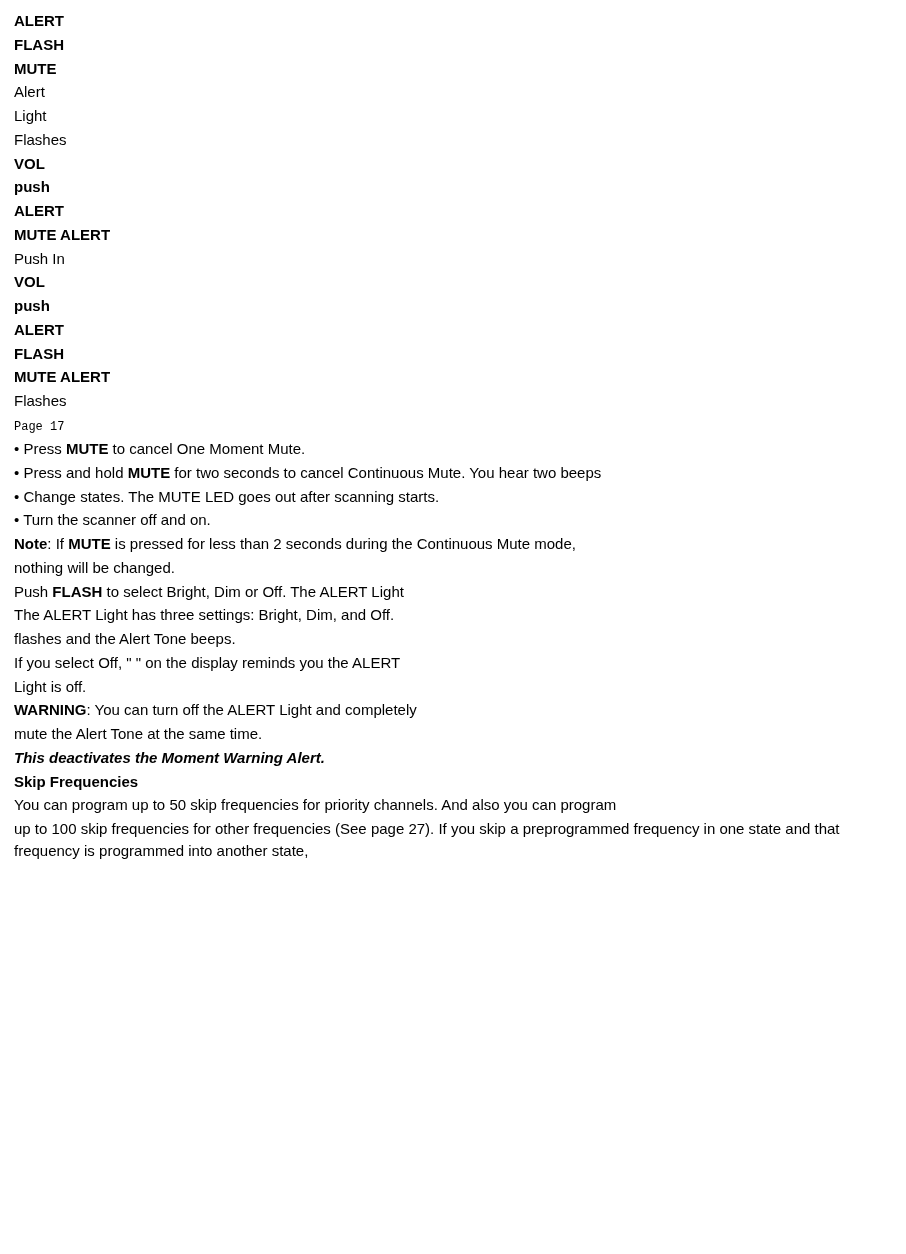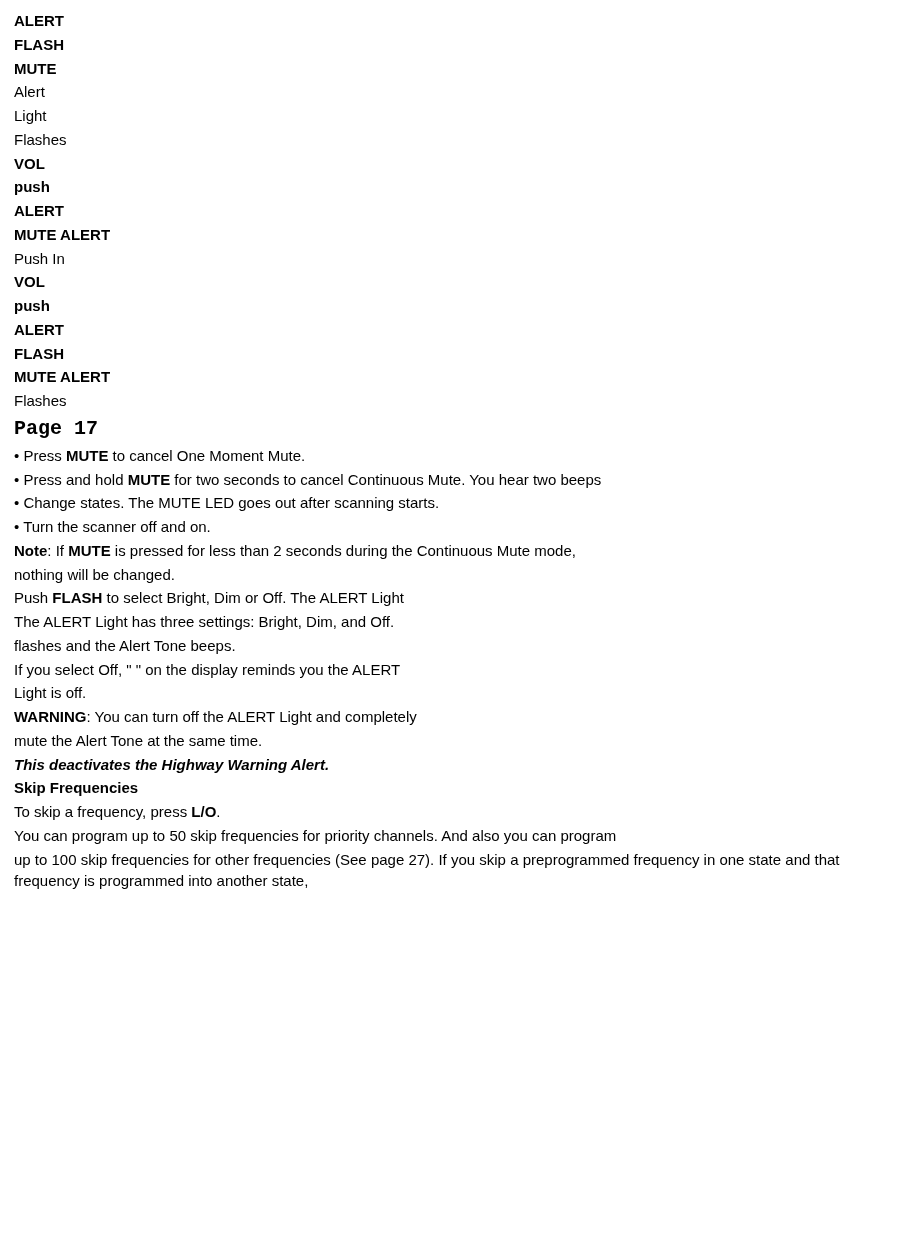--- a/index.html
+++ b/index.html
@@ -15,22 +15,21 @@
       font-size: 15px;
       color: #000000;
       padding: 10px 14px;
       line-height: 1.45;
     }
     .bold {
       font-weight: bold;
     }
     .monospace {
       font-family: 'Courier New', Courier, monospace;
-      font-size: 20px;
-      font-weight: bold;
+      font-size: 12px;
     }
     .italic-bold {
       font-weight: bold;
       font-style: italic;
     }
     .block {
       margin-bottom: 2px;
     }
   </style>
 </head>
@@ -141,30 +140,27 @@
 
   <div class="block">
     <span class="bold">WARNING</span><span>: You can turn off the ALERT Light and completely</span>
   </div>
 
   <div class="block">
     <span>mute the Alert Tone at the same time.</span>
   </div>
 
   <div class="block">
-    <span class="italic-bold">This deactivates the Highway Warning Alert.</span>
+    <span class="italic-bold">This deactivates the Moment Warning Alert.</span>
   </div>
 
   <div class="block">
     <span class="bold">Skip Frequencies</span>
   </div>
 
-  <div class="block">
-    <span>To skip a frequency, press </span><span class="bold">L/O</span><span>.</span>
-  </div>
 
   <div class="block">
     <span>You can program up to 50 skip frequencies for priority channels. And also you can program</span>
   </div>
 
   <div class="block">
     <span>up to 100 skip frequencies for other frequencies (See page 27). If you skip a preprogrammed frequency in one state and that frequency is programmed into another state,</span>
   </div>
 
 </div>

